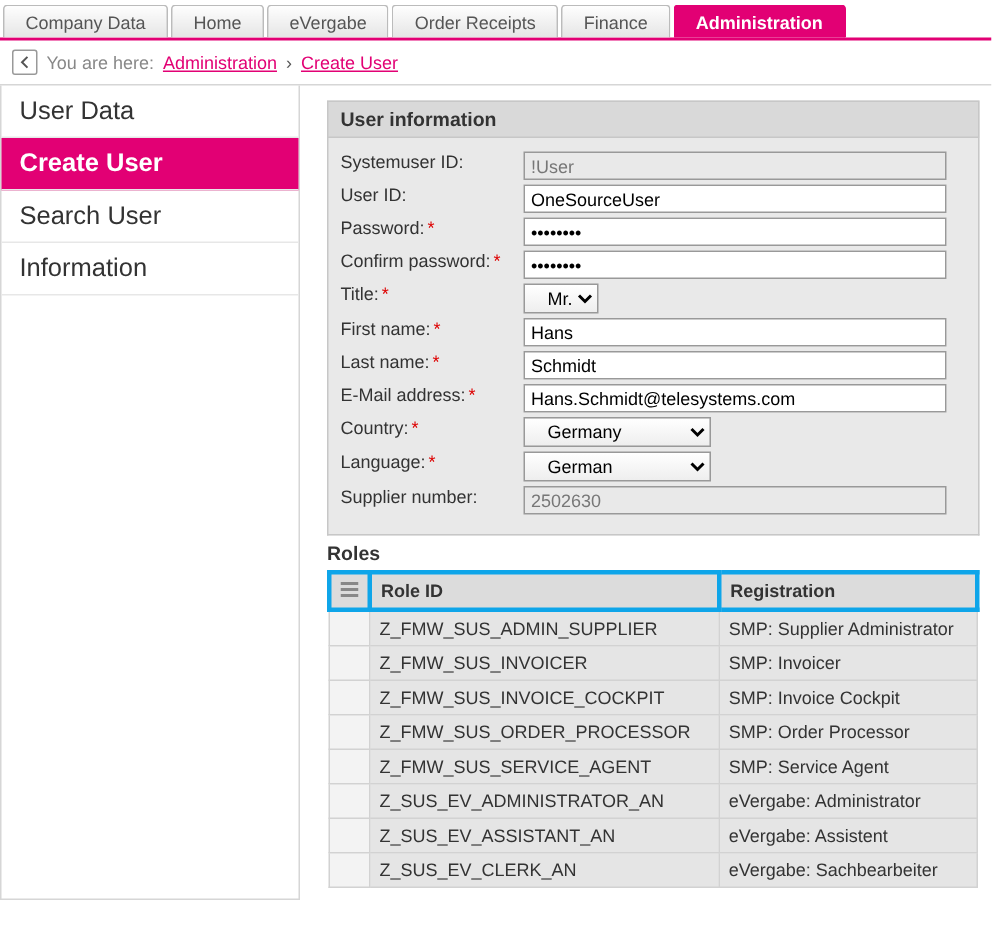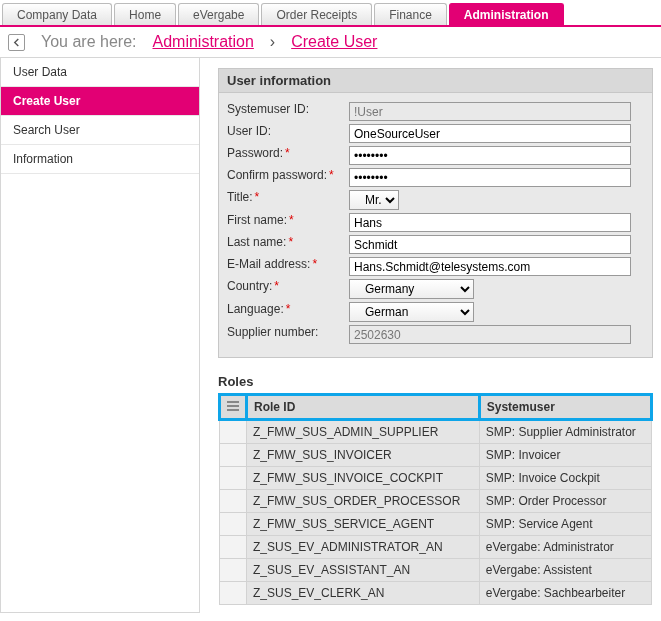--- a/index.html
+++ b/index.html
@@ -1,41 +1,41 @@
 <!DOCTYPE html>
 <html><head>
 <meta charset="utf-8">
 <style>
   * { box-sizing: border-box; margin: 0; padding: 0; }
   body { font-family: Arial, Helvetica, sans-serif; font-size: 12px; color: #333; width: 661px; background: #fff; }
   .tabs { display: flex; border-bottom: 2px solid #e20074; height: 27px; padding-left: 2px; padding-top: 3px;}
   .tab { padding: 4px 14px 3px 14px; border: 1px solid #bbb; border-bottom: none; margin-right: 2px; border-radius: 3px 3px 0 0; background: linear-gradient(#fefefe,#e5e5e5); cursor: pointer; color: #555; font-size: 12px;}
   .tab.active { background: #e20074; border-color: #e20074; color: #fff; font-weight: bold; }
-  .crumbs-row { display: flex; align-items:center; gap:16px; padding: 6px 8px; border-bottom:1px solid #d6d6d6; color:#888; font-size:16px;}
+  .crumbs-row { display: flex; align-items:center; gap:6px; padding: 6px 8px; border-bottom:1px solid #d6d6d6; color:#888; font-size:12px;}
   .back-btn { width:17px; height:17px; border:1px solid #999; border-radius:2px; background:#fff; display:flex; align-items:center; justify-content:center; cursor:pointer; color:#555; font-size:10px; }
   .crumb-link { color:#e20074; text-decoration: underline; cursor:pointer; }
   .crumb-sep { color:#555; }
   .layout { display:flex; }
   .sidebar { width:200px; border:1px solid #d6d6d6; border-top:none; }
-  .sb-item { padding:7px 12px; border-bottom:1px solid #e7e7e7; cursor:pointer; font-size:12px;}
+  .sb-item { padding:7px 12px; border-bottom:1px solid #e7e7e7; cursor:pointer; font-size:17px;}
   .sb-item.active { background:#e20074; color:#fff; font-weight:bold; }
   .content { flex:1; padding: 10px 8px 8px 18px; }
   .panel-title { background:#d9d9d9; border:1px solid #c7c7c7; padding:4px 8px; font-weight:bold; font-size:13px; }
   .form { background:#e9e9e9; border:1px solid #c7c7c7; border-top:none; padding:6px 8px 10px 8px; }
   .frow { display:flex; margin:3px 0; }
   .flabel { width:122px; font-size:12px; }
   .req { color:#d00; margin-left:2px; }
   .finput { flex:1; }
   .finput input, .finput select { font-family: inherit; font-size:12px; }
   .text-input { width: 282px; height:19px; padding:1px 4px; border:1px solid #999; background:#fff; }
   .text-input.ro { background:#e9e9e9; color:#777; }
   .sel { border:1px solid #999; background:linear-gradient(#fff,#eee); height:20px;padding-left:11px;}
   .sel-sm { width:50px; }
   .sel-md { width:125px; }
-  .section-heading { font-weight:bold; margin:16px 0 4px 0; font-size:13px; }
+  .section-heading { font-weight:bold; margin:4px 0 4px 0; font-size:13px; }
   .tbl { width:100%; border-collapse:collapse; font-size:12px; }
   .tbl th { background:#dcdcdc; border:3px solid #0ea5e9; text-align:left; padding:4px 6px; font-weight:bold;}
   .tbl td { border:1px solid #d2d2d2; padding:4px 6px; background:#e5e5e5;}
   .corner-th { width:22px; text-align:center; color:#777; }
   .sel-col { width:22px; background:#f3f3f3 !important; border:1px solid #d2d2d2; }
 </style>
 </head>
 <body>
 
 <div class="tabs" id="tabs">
@@ -121,21 +121,21 @@
       <thead>
         <tr>
           <th class="corner-th">
             <svg width="12" height="10" viewBox="0 0 12 10">
               <rect x="0" y="0" width="12" height="2" fill="#888"></rect>
                 <rect x="0" y="4" width="12" height="2" fill="#888"></rect>
                 <rect x="0" y="8" width="12" height="2" fill="#888"></rect>
             </svg>
           </th>
           <th>Role ID</th>
-          <th>Systemuser</th>
+          <th>Registration</th>
         </tr>
       </thead>
       <tbody id="roles-body">
           <tr>
             <td class="sel-col"></td>
             <td>Z_FMW_SUS_ADMIN_SUPPLIER</td>
             <td>SMP: Supplier Administrator</td>
           </tr>
           <tr>
             <td class="sel-col"></td>

